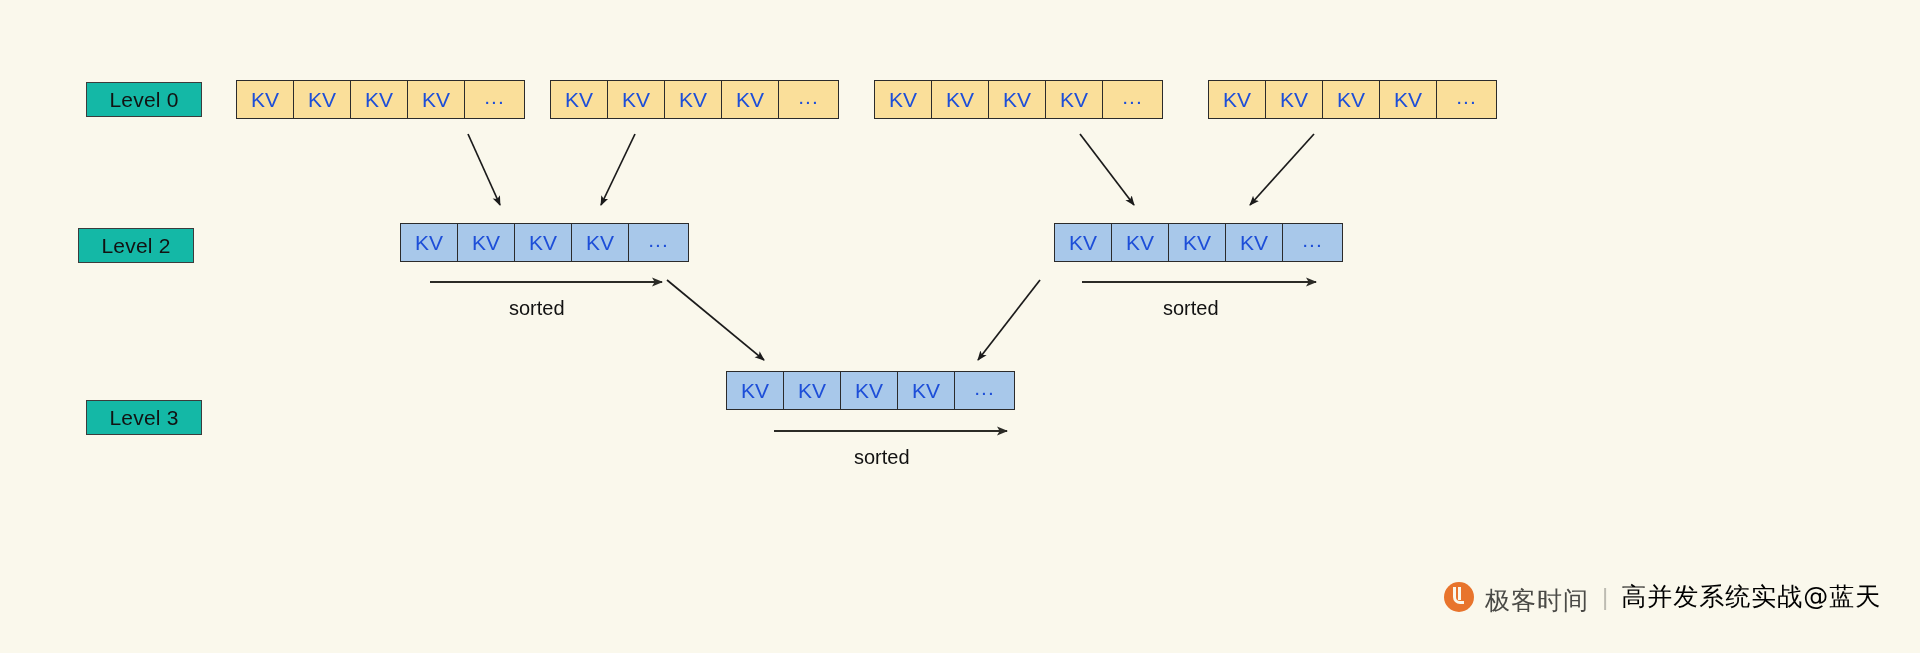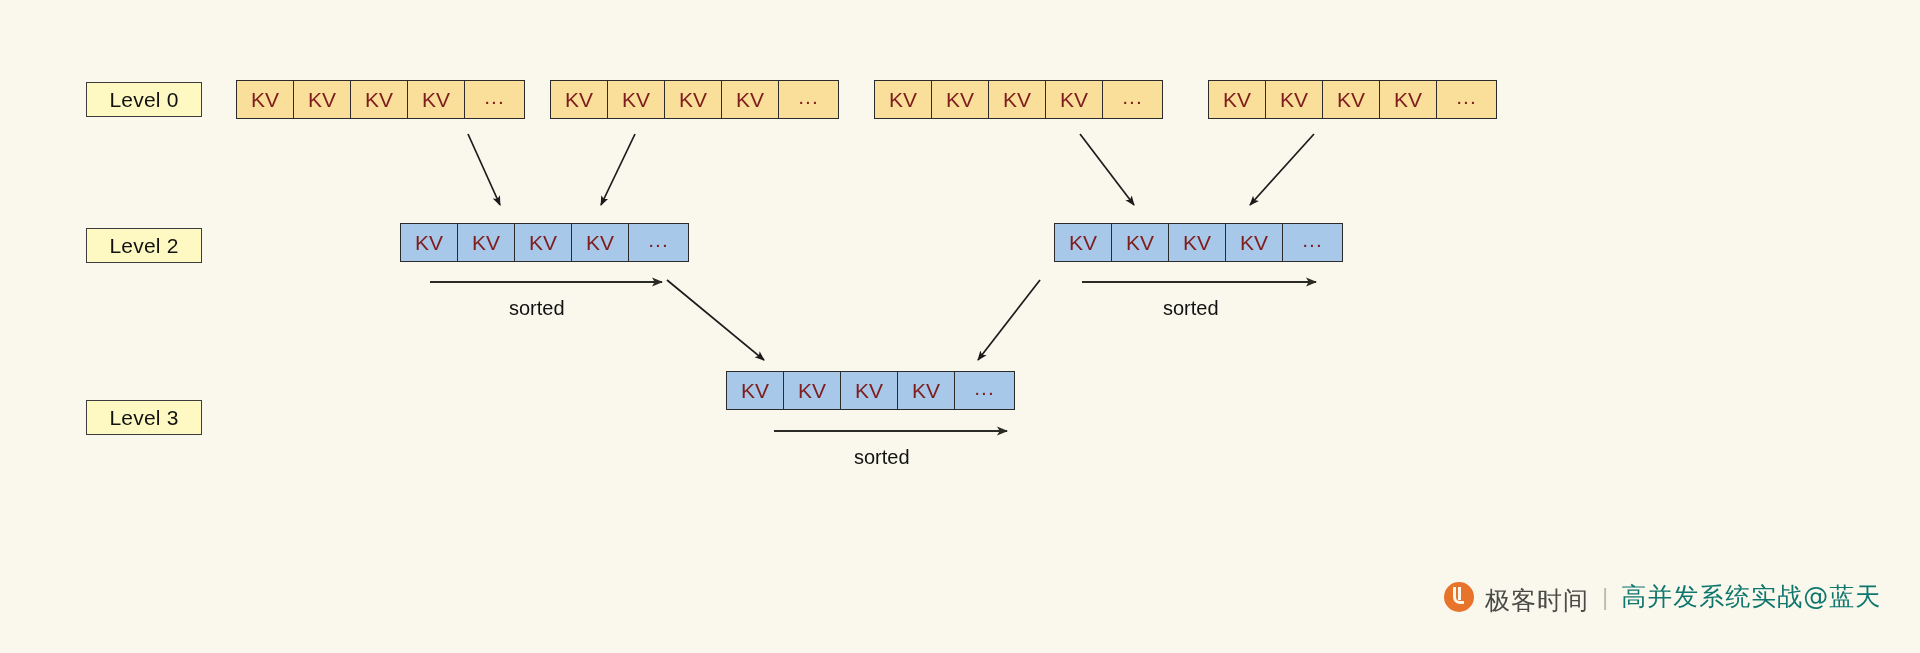--- a/index.html
+++ b/index.html
@@ -19,21 +19,21 @@
     position: absolute;
     left: 0;
     top: 0;
     width: 1920px;
     height: 653px;
     pointer-events: none;
   }
   .level-label {
     position: absolute;
     border: 1.6px solid #3c3c3c;
-    background: #fef9c3;
+    background: #14b8a6;
     color: #121212;
     font-size: 21px;
     letter-spacing: .2px;
     display: flex;
     align-items: center;
     justify-content: center;
     box-sizing: border-box;
     width: 116px;
     height: 35px;
   }
@@ -44,21 +44,21 @@
     height: 39px;
   }
   .cell {
     box-sizing: border-box;
     border: 1.5px solid #2b2b2b;
     border-right-width: 0;
     display: flex;
     align-items: center;
     justify-content: center;
     font-size: 21px;
-    color: #7f1d1d;
+    color: #1d4ed8;
     height: 39px;
   }
   .cell:last-child {
     border-right-width: 1.5px;
   }
   .cell.ellipsis {
     font-size: 21px;
     letter-spacing: 1px;
     padding-bottom: 6px;
   }
@@ -117,21 +117,21 @@
     margin-top: 8px;
   }
   .wm-sep {
     font-size: 24px;
     color: #bdbcb2;
     padding: 0 2px;
   }
   .wm-sub {
     font-family: "DejaVu Sans", sans-serif;
     font-size: 25px;
-    color: #0f766e;
+    color: #000000;
     letter-spacing: 1px;
   }
 </style>
 </head>
 <body>
 
 <div id="canvas">
 
   <svg id="edges" viewBox="0 0 1920 653" xmlns="http://www.w3.org/2000/svg">
     <defs>
@@ -180,21 +180,21 @@
         <div class="cell" style="width: 57px;">KV</div>
         <div class="cell ellipsis" style="width: 61px;">...</div>
       </div>
       <div class="run l0" style="left: 1208px; top: 80px;">
         <div class="cell" style="width: 57px;">KV</div>
         <div class="cell" style="width: 57px;">KV</div>
         <div class="cell" style="width: 57px;">KV</div>
         <div class="cell" style="width: 57px;">KV</div>
         <div class="cell ellipsis" style="width: 61px;">...</div>
       </div>
-      <div class="level-label" style="left: 86px; top: 228px;">Level 2</div>
+      <div class="level-label" style="left: 78px; top: 228px;">Level 2</div>
       <div class="run lb" style="left: 400px; top: 223px;">
         <div class="cell" style="width: 57px;">KV</div>
         <div class="cell" style="width: 57px;">KV</div>
         <div class="cell" style="width: 57px;">KV</div>
         <div class="cell" style="width: 57px;">KV</div>
         <div class="cell ellipsis" style="width: 61px;">...</div>
       </div>
       <div class="run lb" style="left: 1054px; top: 223px;">
         <div class="cell" style="width: 57px;">KV</div>
         <div class="cell" style="width: 57px;">KV</div>

